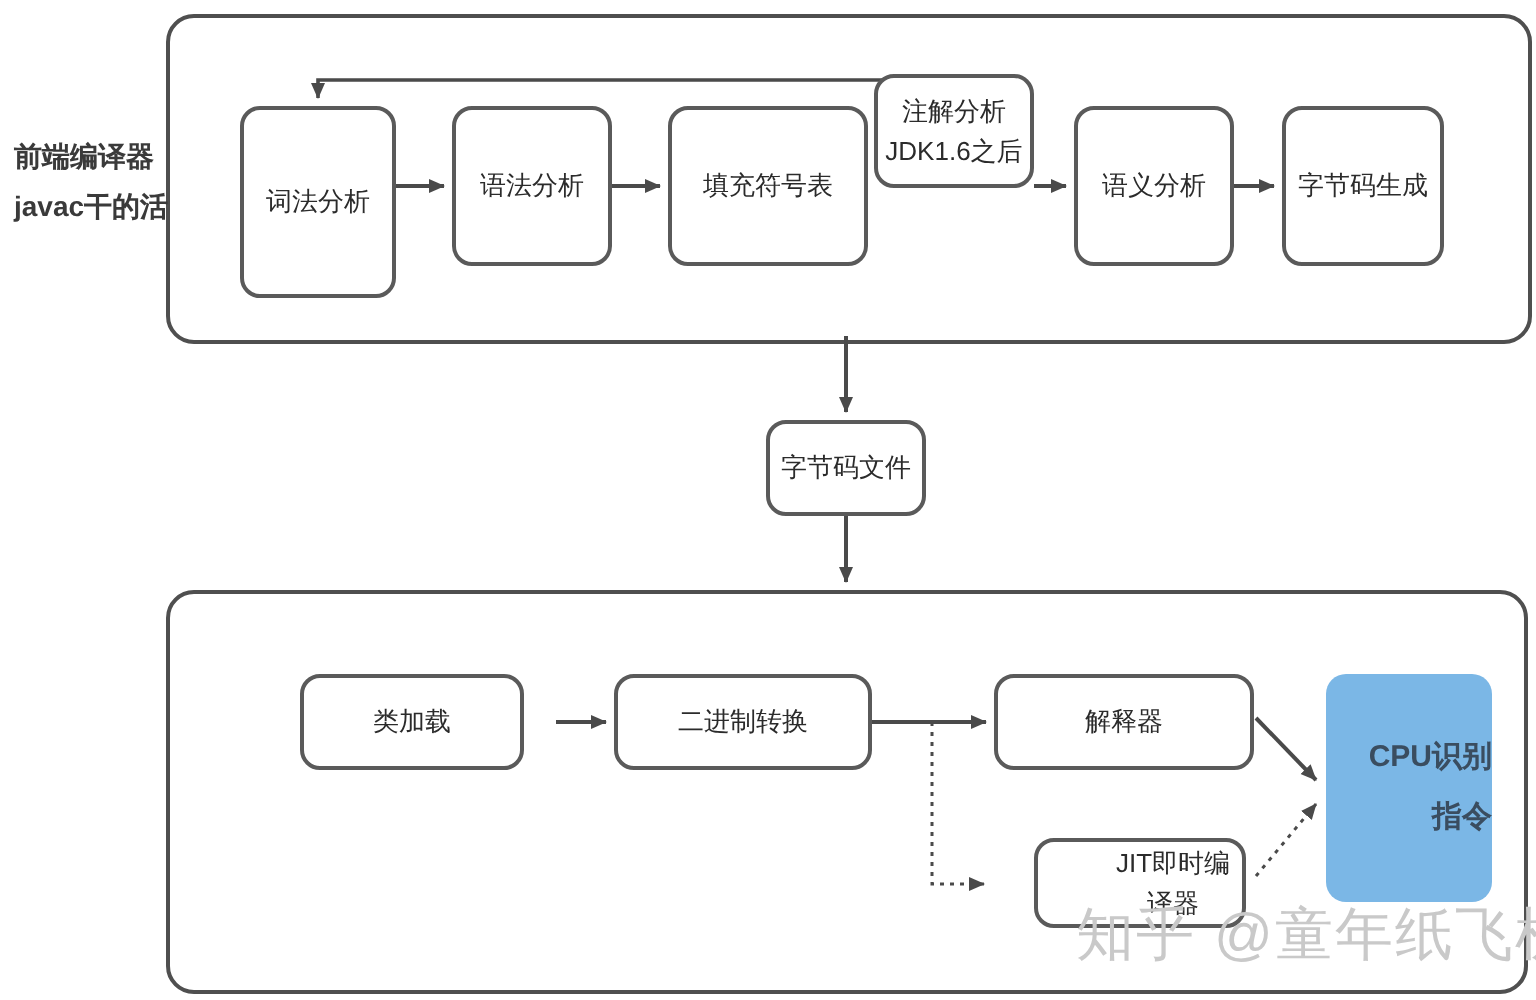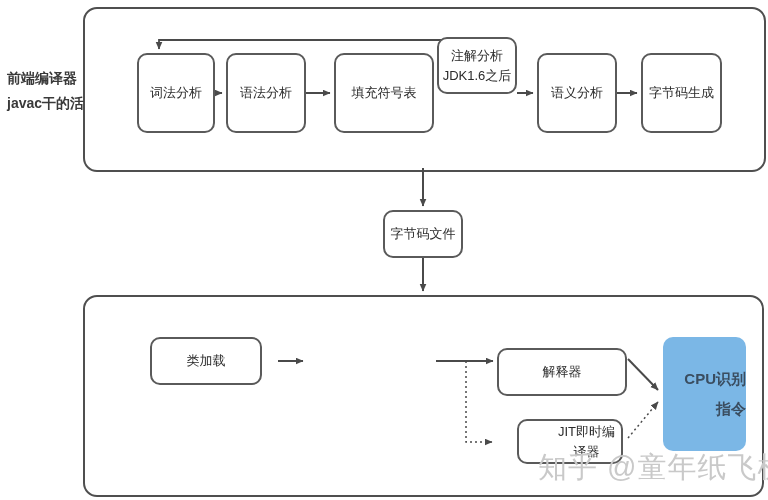--- a/index.html
+++ b/index.html
@@ -91,32 +91,33 @@
     <line x1="423" y1="168" x2="423" y2="206" stroke="#4a4a4a" stroke-width="2" marker-end="url(#ah)"></line>
     <line x1="423" y1="258" x2="423" y2="291" stroke="#4a4a4a" stroke-width="2" marker-end="url(#ah)"></line>
 
     <line x1="278" y1="361" x2="303" y2="361" stroke="#4a4a4a" stroke-width="2" marker-end="url(#ah)"></line>
     <line x1="436" y1="361" x2="493" y2="361" stroke="#4a4a4a" stroke-width="2" marker-end="url(#ah)"></line>
     <path d="M 466,361 L 466,442 L 492,442" fill="none" stroke="#4a4a4a" stroke-width="1.5" stroke-dasharray="2 3" marker-end="url(#ah)"></path>
     <line x1="628" y1="359" x2="658" y2="390" stroke="#4a4a4a" stroke-width="2" marker-end="url(#ah)"></line>
     <line x1="628" y1="438" x2="658" y2="402" stroke="#4a4a4a" stroke-width="1.5" stroke-dasharray="2 3" marker-end="url(#ah)"></line>
   </svg>
 
-  <div class="node" style="left:120px; top:53px; width:78px; height:80px;margin-left:17px;">词法分析</div>
+  <div class="node" style="left:120px; top:53px; width:78px; height:96px;">词法分析</div>
   <div class="node" style="left:226px; top:53px; width:80px; height:80px;">语法分析</div>
   <div class="node" style="left:334px; top:53px; width:100px; height:80px;">填充符号表</div>
   <div class="node" style="left:437px; top:37px; width:80px; height:57px;">注解分析
 JDK1.6之后</div>
   <div class="node" style="left:537px; top:53px; width:80px; height:80px;">语义分析</div>
   <div class="node" style="left:641px; top:53px; width:81px; height:80px;">字节码生成</div>
 
   <div class="node" style="left:383px; top:210px; width:80px; height:48px;">字节码文件</div>
 
   <div class="node" style="left:150px; top:337px; width:112px; height:48px;text-align:center;">类加载</div>
-  <div class="node" style="left:497px; top:348px; width:130px; height:48px;">解释器</div>
+  <div class="node" style="left:307px; top:337px; width:129px; height:48px;">二进制转换</div>
+  <div class="node" style="left:497px; top:337px; width:130px; height:48px;">解释器</div>
   <div class="node" style="left:517px; top:419px; width:106px; height:45px;padding-left:33px;">JIT即时编译器</div>
   <div class="node cpu-node" style="left:663px; top:337px; width:83px; height:114px;">
     <div>CPU识别</div>
     <div>指令</div>
   </div>
 
   <div class="watermark">知乎 @童年纸飞机</div>
 </div>
 
 </body></html>

